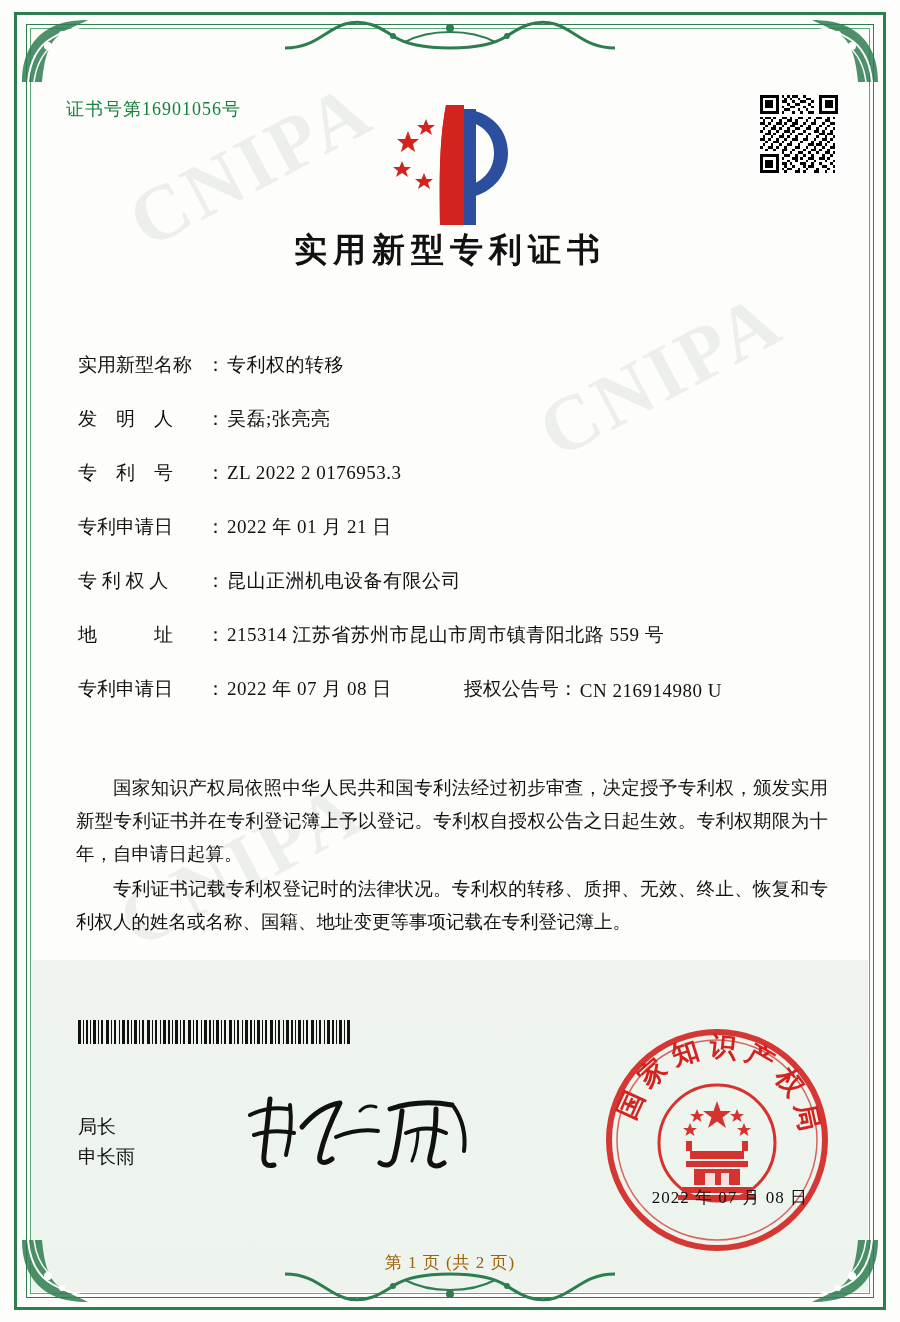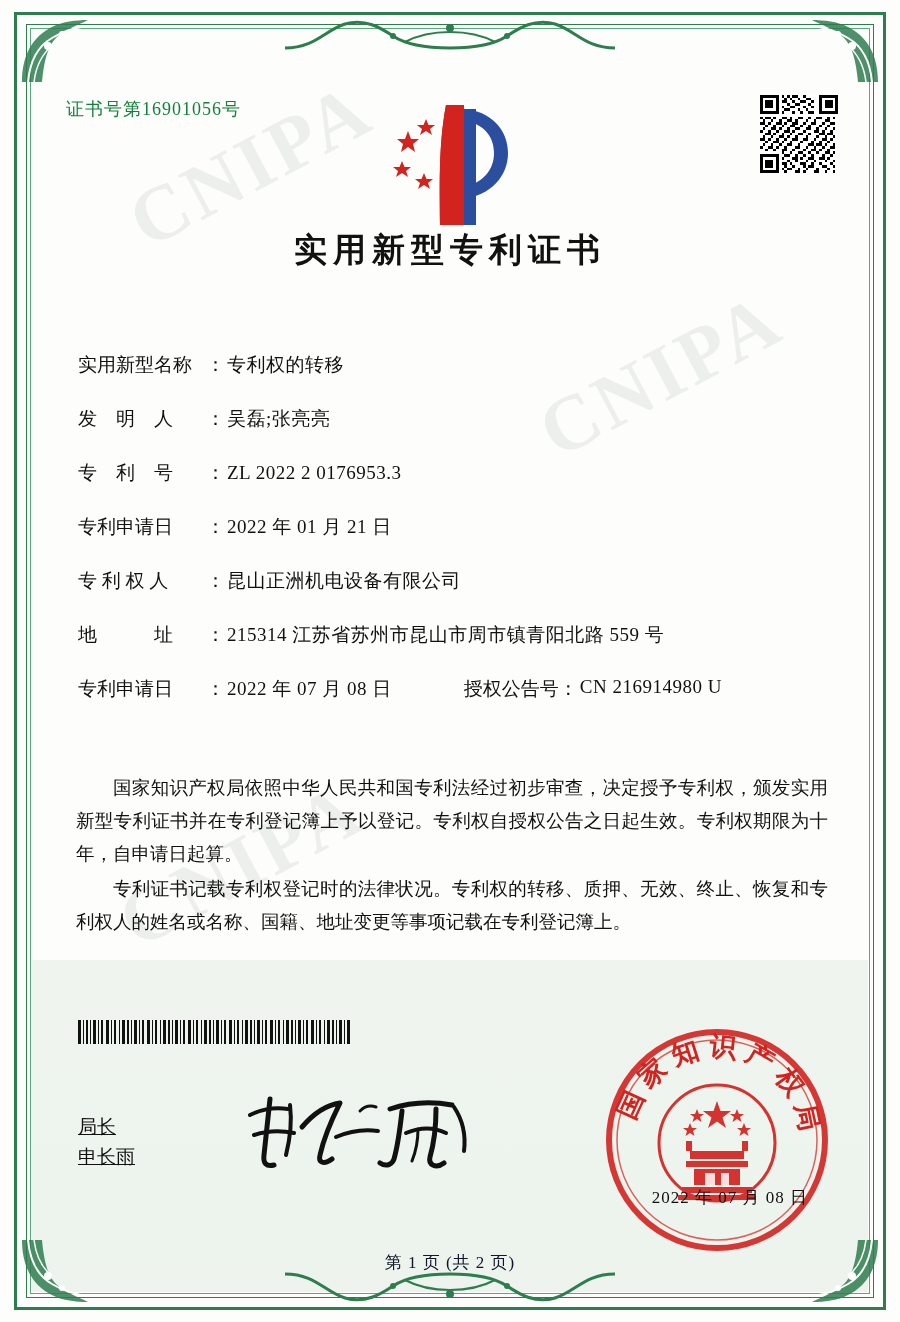--- a/index.html
+++ b/index.html
@@ -153,21 +153,21 @@
   }
   .field-label.sp1 { letter-spacing: 0px; }
   .field-colon { margin-right: 2px; }
   .field-value {
     letter-spacing: 0.5px;
   }
   .field-row.inline2 { }
   .field-second {
     margin-left: 72px;
     display: flex;
-    align-items: flex-start;
+    align-items: flex-end;
   }
   .field-second .field-label2 {
     white-space: nowrap;
     letter-spacing: 0px;
   }
 
   .paragraphs {
     position: absolute;
     left: 76px;
     right: 72px;
@@ -193,21 +193,20 @@
   .barcode svg { display:block; width:100%; height:100%; }
 
   
   .sig-label {
     position: absolute;
     left: 78px;
     top: 1112px;
     font-size: 19px;
     line-height: 30px;
     color: #111;
-    text-decoration: underline;
   }
   .signature {
     position: absolute;
     left: 240px;
     top: 1085px;
     width: 250px;
     height: 90px;
     color: #111;
   }
   .signature svg { display:block; width:100%; height:100%; }
@@ -229,21 +228,21 @@
     color: #111;
     letter-spacing: 1px;
   }
 
   .page-no {
     position: absolute;
     left: 0; right: 0;
     bottom: 48px;
     text-align: center;
     font-size: 17px;
-    color: #0f172a;
+    color: #a16207;
     letter-spacing: 1px;
   }
 </style>
 </head>
 <body>
 
 <div id="page">
 
   <div class="bg-tint"></div>
 

